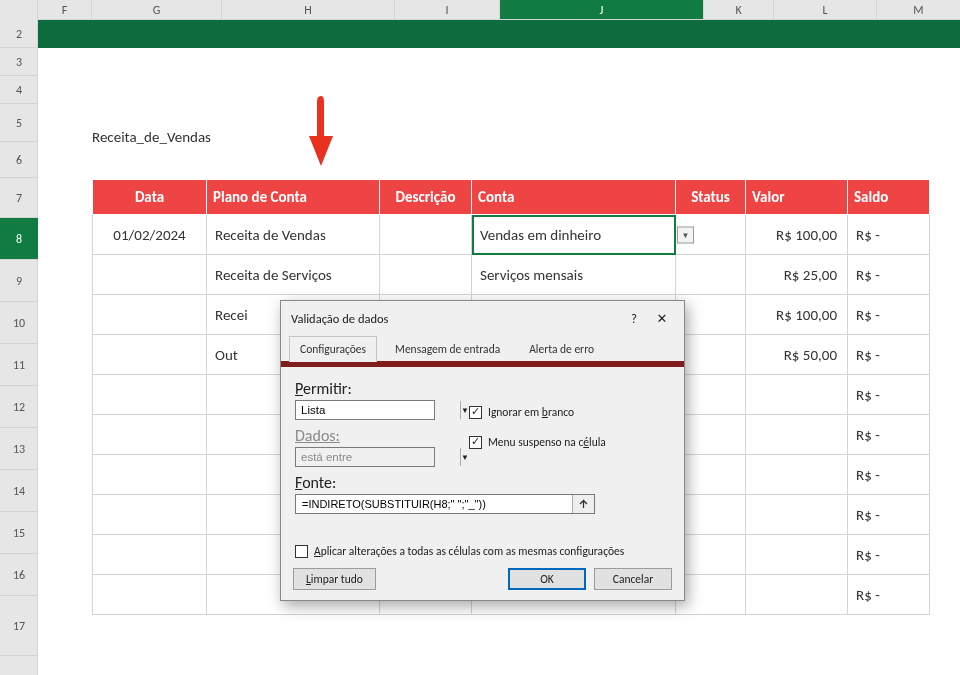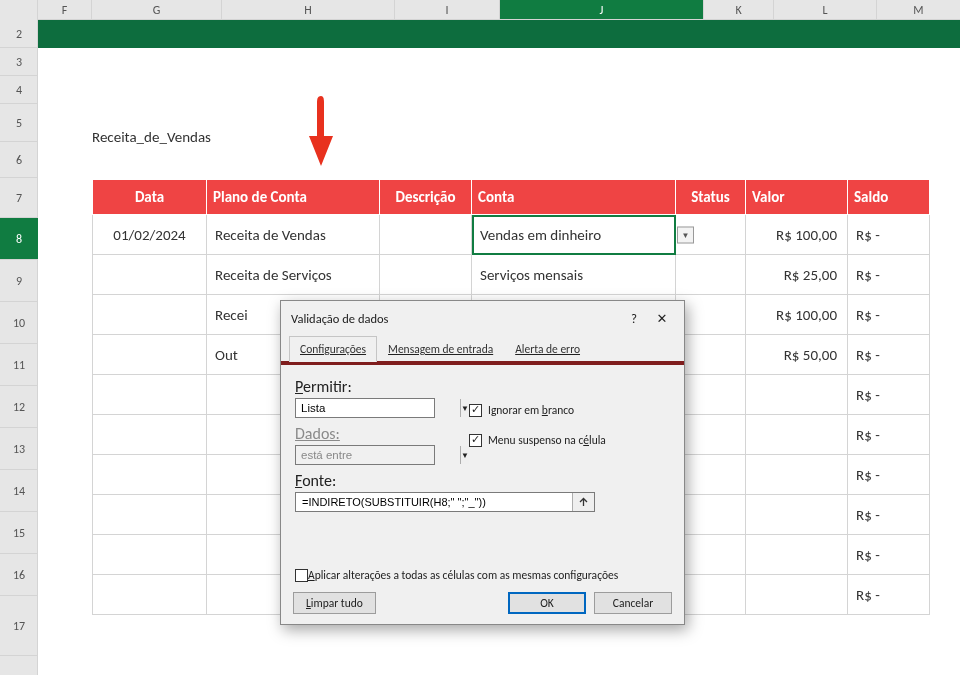--- a/index.html
+++ b/index.html
@@ -108,23 +108,22 @@
     padding: 6px 8px 6px 10px;
     font-size: 12.5px;
   }
   .dlg-title .spacer { flex: 1; }
   .dlg-close, .dlg-help {
     width: 28px; height: 22px;
     display: flex; align-items: center; justify-content: center;
     cursor: pointer; font-size: 13px;
   }
   .dlg-tabs {
-    display: flex; gap: 0; padding: 0 8px;
-    border-bottom: 4px solid #7f1d1d;
-    text-decoration: underline;
+    display: flex; gap: 7px; padding: 0 8px;
+    border-bottom: 6px solid #7f1d1d;
   }
   .dlg-tab {
     padding: 5px 10px 5px 10px;
     font-size: 11.5px;
     border: 1px solid transparent;
     border-bottom: none;
     cursor: pointer;
     position: relative; top: 1px;
     color: #333;
   }
@@ -160,21 +159,21 @@
     background:#fff;cursor:pointer;font-size:11px;line-height:1;color:#222;
   }
   .chk.checked::after{content:"✓";font-size:11px;position:relative;top:-1px;}
   .src-row {
     display:flex; margin-top:2px;
     border:1px solid #7a7a7a; background:#fff; height:20px;
   }
   .src-row input { flex:1; border:none; padding:0 6px; font-size:11px; outline:none;}
   .src-btn { width:22px; border-left:1px solid #adadad; background:#efefef;
     display:flex;align-items:center;justify-content:center;cursor:pointer;}
-  .apply-row { display:flex;align-items:center;margin-top:56px;font-size:11.5px;}
+  .apply-row { display:flex;align-items:center;gap:6px;margin-top:30px;font-size:11.5px;}
   .dlg-footer {
     display:flex; align-items:center; gap:8px;
     padding: 0 12px 10px 12px;
   }
   .btn {
     min-width:78px; height:22px; padding:0 12px;
     border:1px solid #9c9c9c; background:#e1e1e1;
     font-size:11.5px; cursor:pointer;
     display:flex;align-items:center;justify-content:center;
   }

